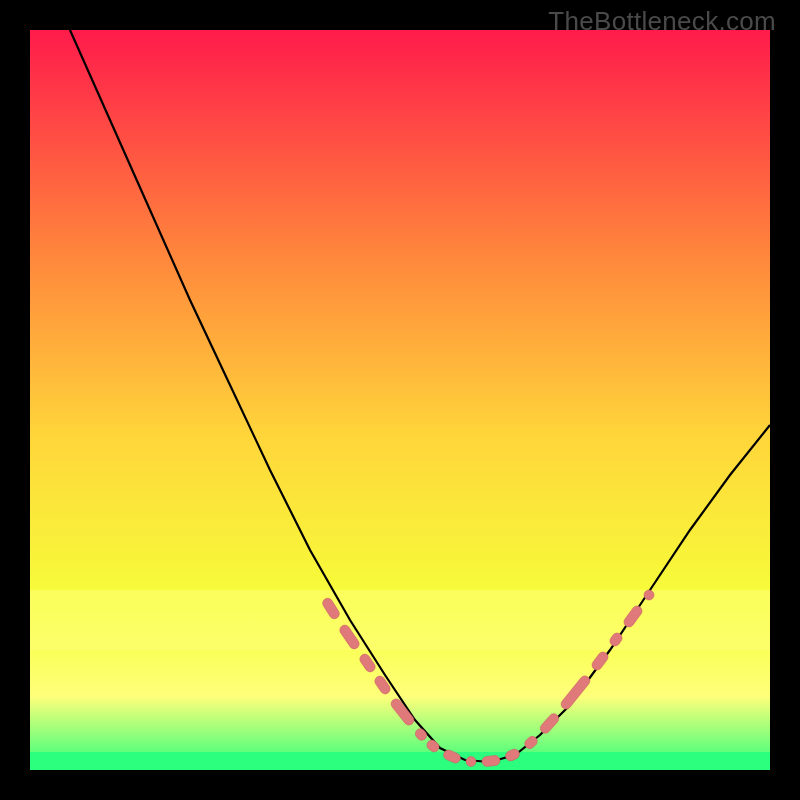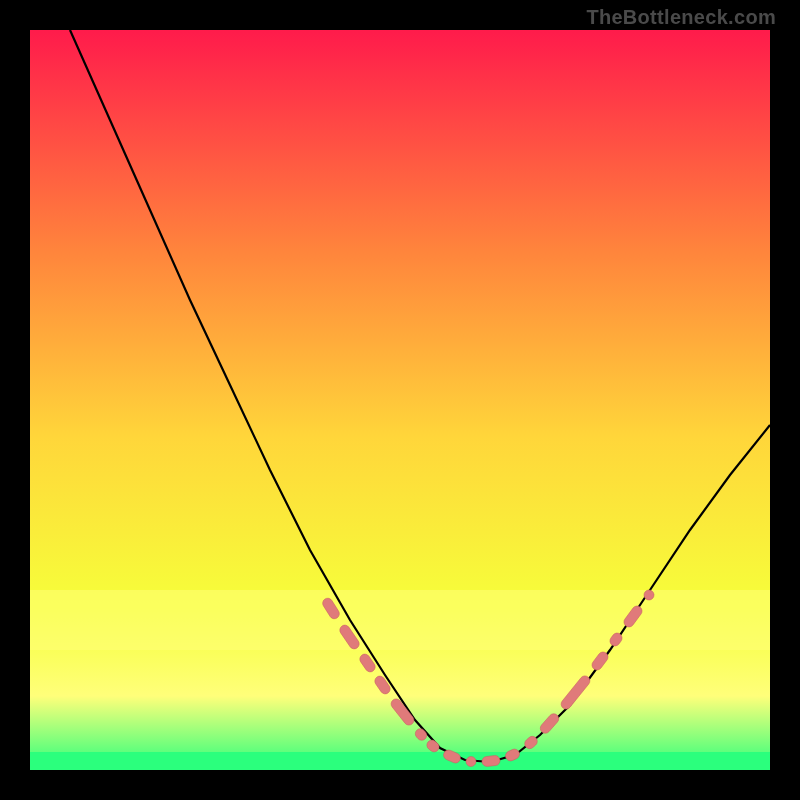--- a/index.html
+++ b/index.html
@@ -24,22 +24,22 @@
     left: 0;
     top: 0;
     width: 740px;
     height: 740px;
   }
   .watermark {
     position: absolute;
     top: 6px;
     right: 24px;
     color: #4a4a4a;
-    font-size: 20px;
-    font-weight: 700;
+    font-size: 26px;
+    font-weight: 400;
     letter-spacing: 0.3px;
     user-select: none;
     margin-left: 44px;
   }
 </style>
 </head>
 <body>
 
 <div class="watermark">TheBottleneck.com</div>
 

